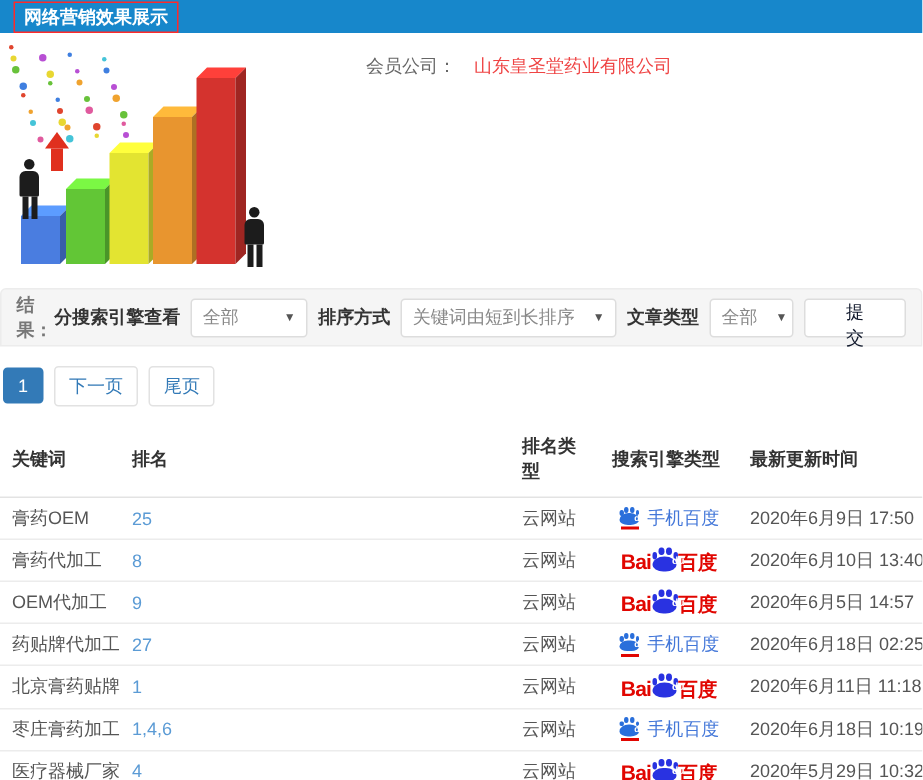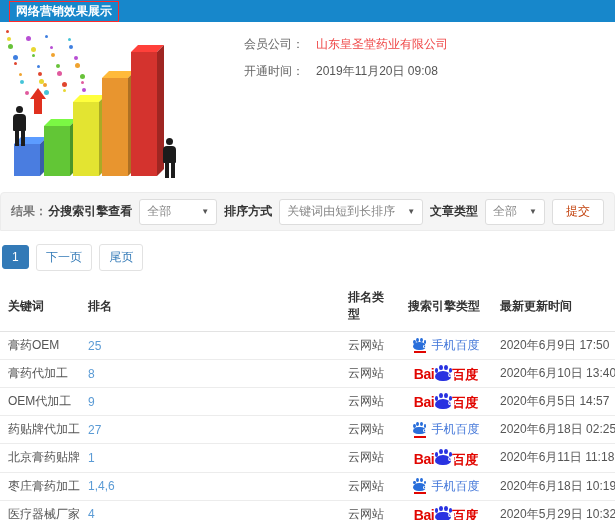--- a/index.html
+++ b/index.html
@@ -41,22 +41,22 @@
 
   
   .filter-bar { margin:4px 0 0 0; background:#f5f5f5; border:1px solid #ececec; border-radius:4px 4px 0 0;
                 height:39px; display:flex; align-items:center; padding:0 10px; }
   .result-label { color:#777; font-weight:bold; }
   .filter-controls { margin-left:auto; display:flex; align-items:center; gap:7px; }
   .flabel { color:#333; font-weight:bold; white-space:nowrap; }
   .fselect { background:#fff; border:1px solid #ddd; border-radius:3px; height:26px; display:inline-flex;
              align-items:center; padding:0 7px; color:#888; cursor:pointer; white-space:nowrap; }
   .fselect .caret { font-size:8px; color:#555; margin-left:12px; }
-  .submit-btn { background:#fff; border:1px solid #ddd; border-radius:3px; height:26px; padding:0 13px;
-                color:#c2410c; cursor:pointer; font-size:12px; font-family:inherit; }
+  .submit-btn { background:#fff; border:1px solid #ddd; border-radius:3px; height:26px; padding:0 25px;
+                color:#0f172a; cursor:pointer; font-size:12px; font-family:inherit; }
 
   
   .pagination { text-align:left; margin:13px 0 10px 0; }
   .page-btn { display:inline-block; min-width:14px; padding:4px 9px; margin:0 2px; border:1px solid #e2e2e2;
               border-radius:3px; color:#337ab7; background:#fff; cursor:pointer; }
   .page-btn.active { background:#337ab7; border-color:#337ab7; color:#fff; }
 
   
   table { width:100%; border-collapse:collapse; table-layout:fixed; }
   th { text-align:left; font-weight:bold; color:#333; padding:8px 8px; border-bottom:1px solid #e3e3e3; font-size:12px; }
@@ -172,24 +172,20 @@
           <div class="leg"></div>
         </div>
     </div>
   </div>
 
   <div class="info">
     <div class="info-row">
       <span class="info-label">会员公司：</span>
       <a class="info-value link">山东皇圣堂药业有限公司</a>
     </div>
-    <div class="info-row">
-      <span class="info-label">开通时间：</span>
-      <span class="info-value">2019年11月20日 09:08</span>
-    </div>
   </div>
 </div>
 
 <div class="filter-bar">
   <span class="result-label">结果：</span>
   <div class="filter-controls">
     <span class="flabel">分搜索引擎查看</span>
     <div class="fselect" style="min-width:78px;">
       <span style="flex:1;">全部</span>
       <span class="caret">▼</span>

